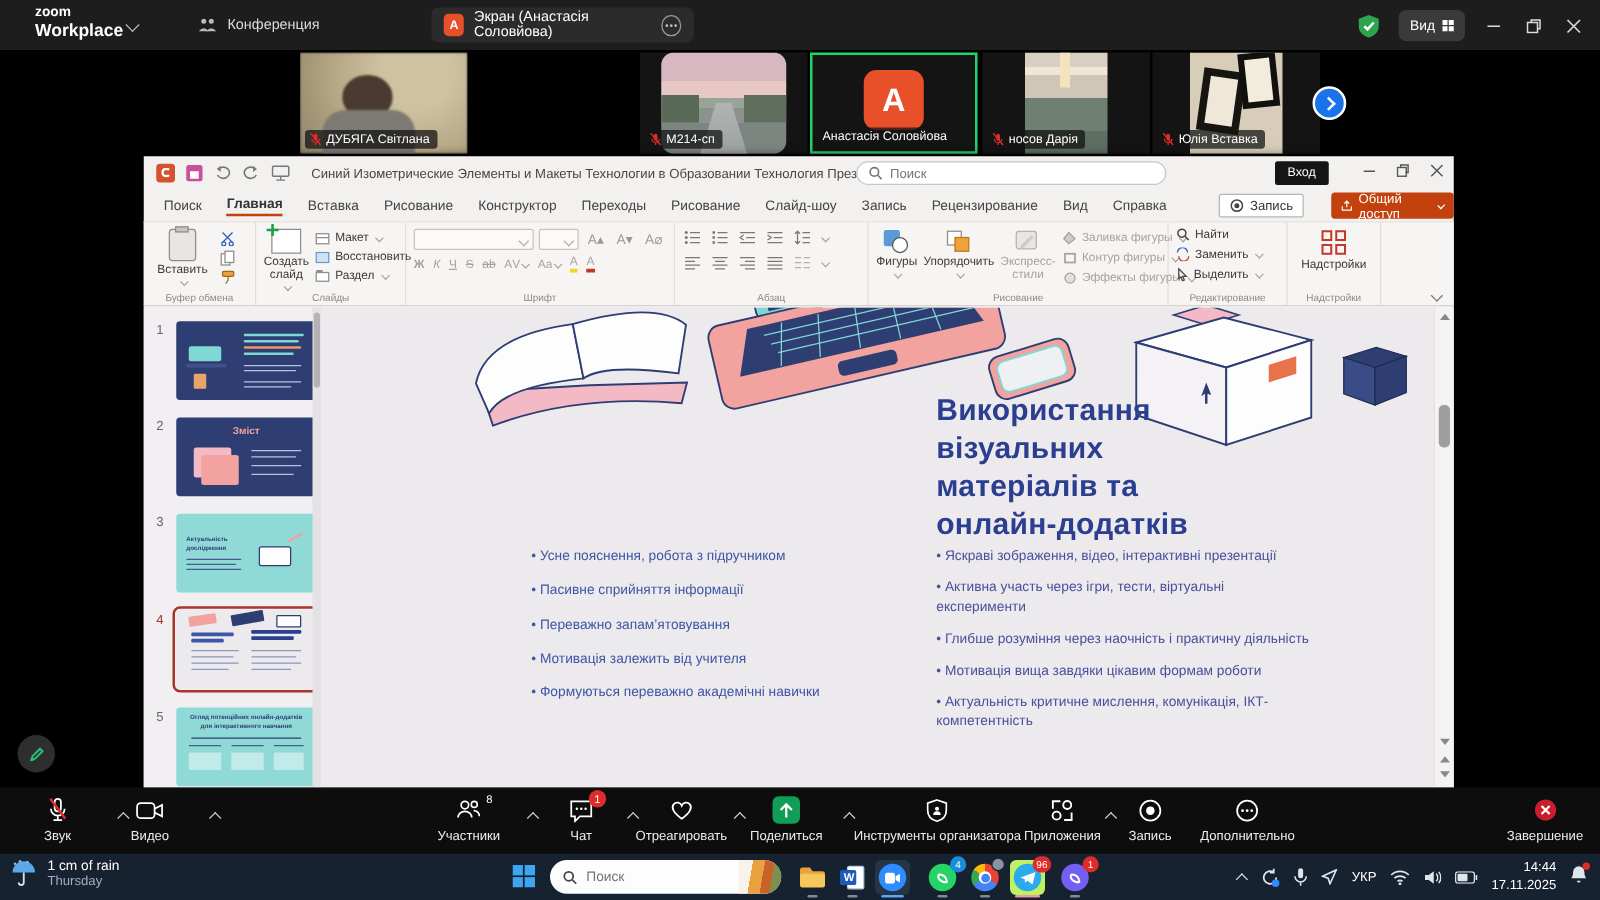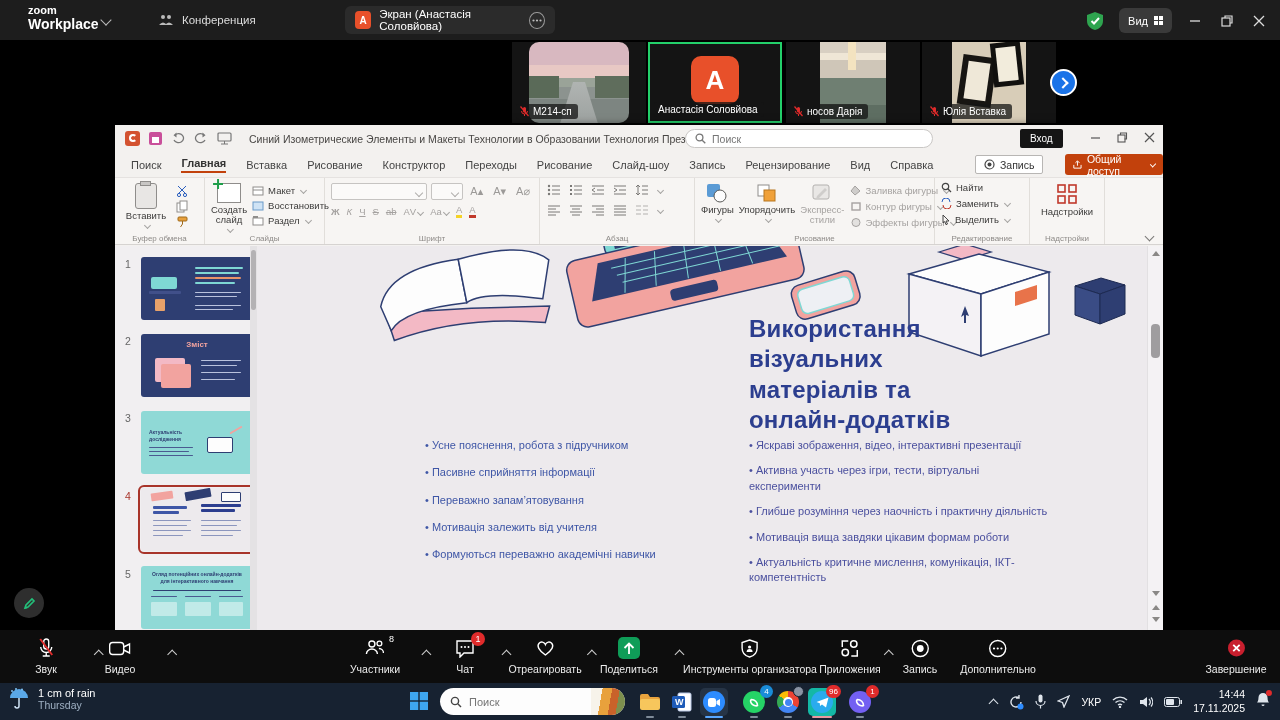--- a/index.html
+++ b/index.html
@@ -131,21 +131,21 @@
   .weather .t1 { color:#fff; font-size:11px; }
   .weather .t2 { color:#9fb0c3; font-size:10.5px; }
   .start { position:absolute; left:410px; top:9px; }
   .tb-search { position:absolute; left:440px; top:5px; width:185px; height:27px; background:#fdfdfd; border-radius:14px; display:flex; align-items:center; gap:7px; padding:0 0 0 10px; overflow:hidden; }
   .tb-search input { border:none; outline:none; font-size:11px; color:#555; width:105px; background:transparent; font-family:inherit; }
   .tb-search .art { margin-left:auto; width:34px; height:27px; background:linear-gradient(100deg,#f7f3ea 0 30%, #e8a13c 30% 55%, #c9622a 55% 75%, #7d8f4e 75%); }
   .tb-ic { position:absolute; top:5px; width:28px; height:28px; display:flex; align-items:center; justify-content:center; border-radius:5px; }
   .tb-ic .dash { position:absolute; bottom:-2px; left:10px; width:8px; height:2px; background:#7f8b99; border-radius:1px; }
   .tb-ic.zoom-on { background:#263446; }
   .tb-ic.zoom-on .dash { background:#58a6ff; left:5px; width:18px; }
-  .tb-ic.tg-on { background:#14b8a6; }
+  .tb-ic.tg-on { background:#bef264; }
   .tb-ic.tg-on .dash { background:#e89aa0; left:4px; width:20px; }
   .circ { border-radius:50%; display:flex; align-items:center; justify-content:center; }
   .tb-badge { position:absolute; top:-3px; right:-5px; min-width:13px; height:13px; border-radius:7px; background:#e02b2b; color:#fff; font-size:8px; display:flex; align-items:center; justify-content:center; padding:0 3px; z-index:2; }
   .tb-badge.blue { background:#1a8cd8; }
   .tray { position:absolute; right:0; top:0; height:37px; display:flex; align-items:center; gap:11px; padding-right:10px; }
   .tray .lang { color:#fff; font-size:10.5px; }
   .clock { color:#fff; font-size:10.5px; text-align:right; line-height:1.25; }
   .chev-up-s { width:7px; height:7px; border-left:1.5px solid #dfe5ec; border-top:1.5px solid #dfe5ec; transform:rotate(45deg); margin-top:3px; }
 </style>
 </head>
@@ -207,20 +207,34 @@
       <span class="winbtn">
           <svg width="12" height="12">
             <path d="M1 1 L11 11 M11 1 L1 11" stroke="#ddd" stroke-width="1.3"></path>
           </svg>
         </span>
     </div>
   </header>
 
   <div class="vstrip">
 
+    <div class="vtile" style="left:240px">
+      <div class="cam1">
+          <div class="head"></div>
+          <div class="body"></div>
+        </div>
+      <div class="vname">
+        <svg width="9" height="11" viewBox="0 0 9 11">
+            <rect x="3" y="1" width="3" height="5.5" rx="1.5" fill="#e02b2b"></rect>
+            <path d="M1.5 5 a3 3 0 0 0 6 0 M4.5 8 v2" stroke="#e02b2b" fill="none"></path>
+            <line x1="0.5" y1="0.5" x2="8.5" y2="10" stroke="#e02b2b" stroke-width="1.2"></line>
+          </svg>
+        <span>ДУБЯГА Світлана</span>
+      </div>
+    </div>
 
 
     <div class="vtile" style="left:512px">
       <div class="cam3">
           <div class="trees"></div>
           <div class="road"></div>
         </div>
       <div class="vname">
         <svg width="9" height="11" viewBox="0 0 9 11">
             <rect x="3" y="1" width="3" height="5.5" rx="1.5" fill="#e02b2b"></rect>

